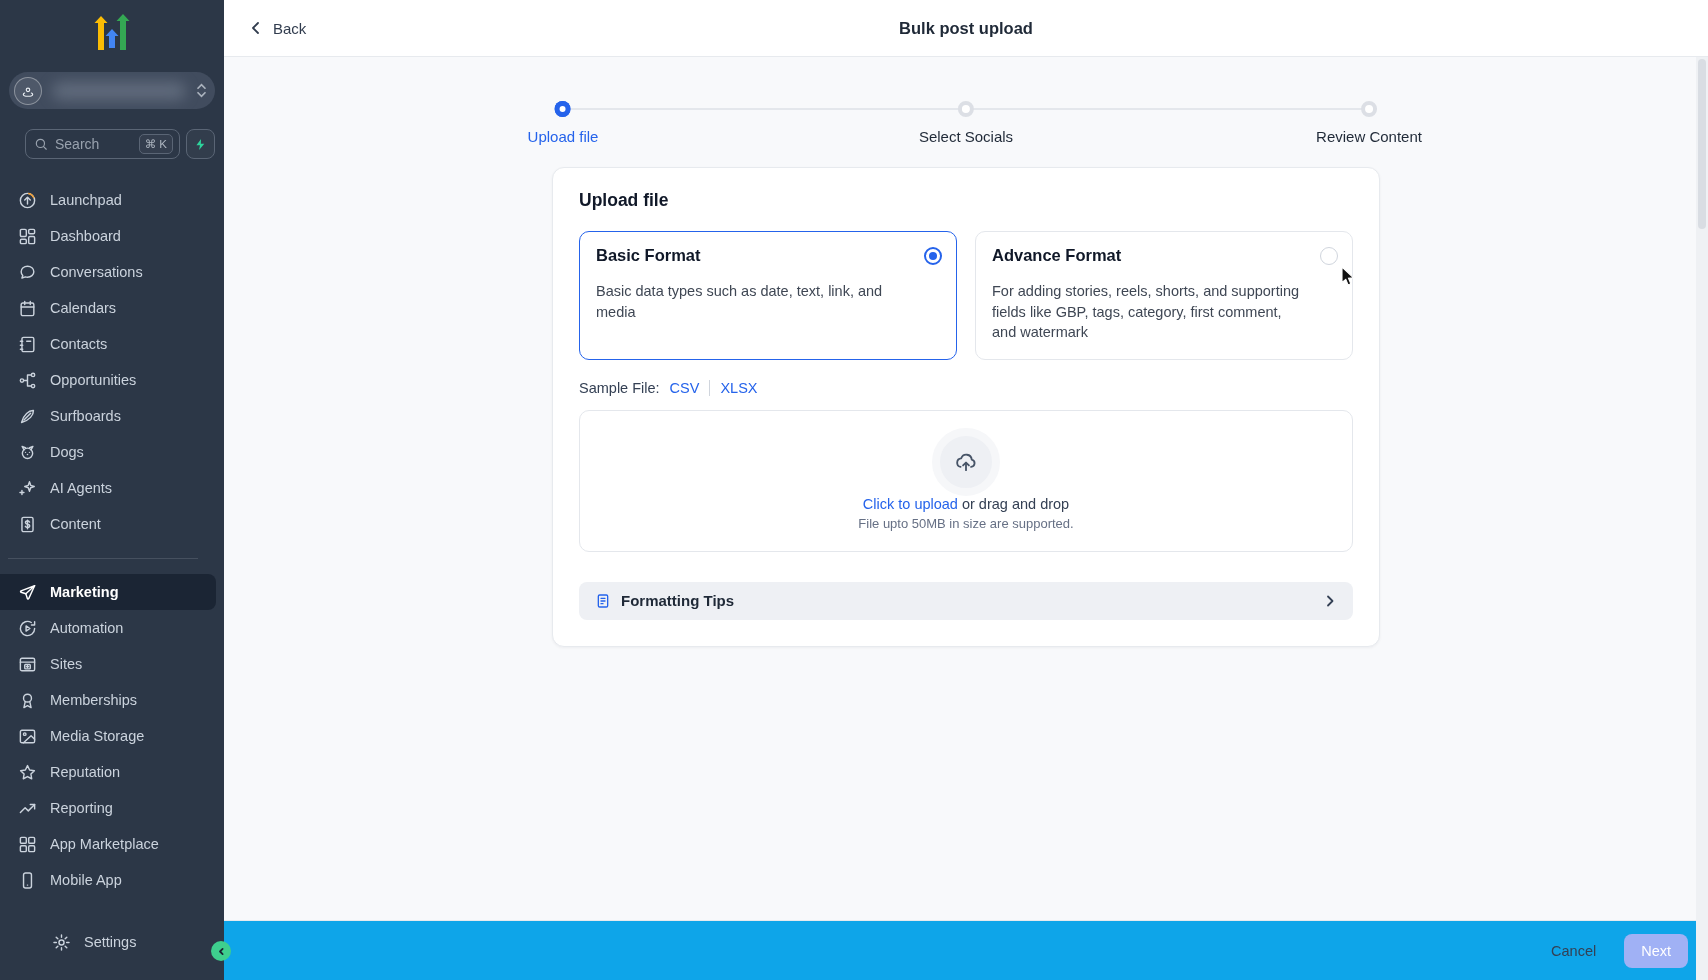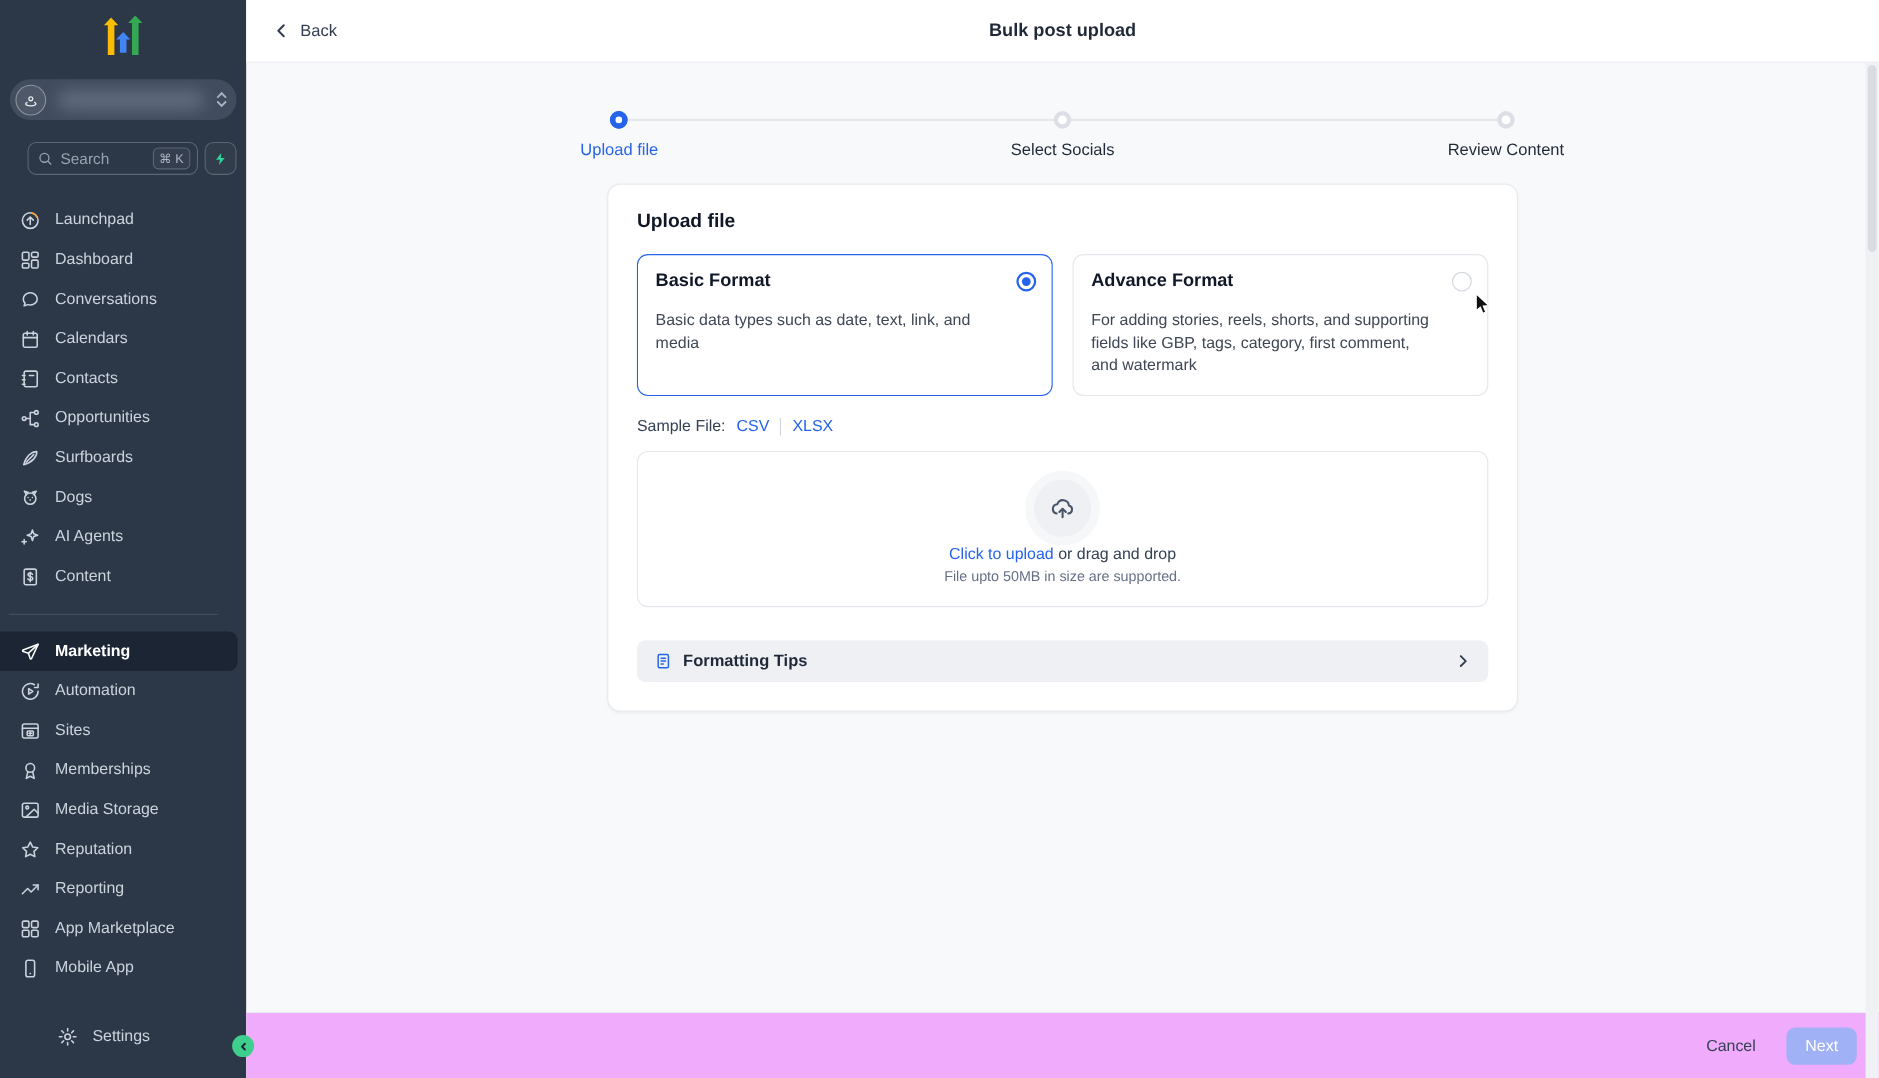--- a/index.html
+++ b/index.html
@@ -63,21 +63,21 @@
   .vdiv { width:1px; height:16px; background:#d0d5dd; }
   .dropzone { margin-top:14px; border:1px solid #e4e7ec; border-radius:10px; background:#fff; text-align:center; padding:17px 0 20px; cursor:pointer; }
   .up-circle { width:68px; height:68px; margin:0 auto; border-radius:50%; background:#eef0f4; border:8px solid #f6f7f9; display:flex; align-items:center; justify-content:center; }
   .dz-line1 { margin-top:0; font-size:14.5px; color:#344054; }
   .dz-link { color:#2563eb; font-weight:500; cursor:pointer; }
   .dz-hint { margin-top:4px; font-size:13px; color:#667085; }
   .tips-bar { margin-top:30px; height:38px; background:#eef0f4; border-radius:8px; display:flex; align-items:center; gap:10px; padding:0 16px; cursor:pointer; }
   .tips-label { font-size:15px; font-weight:bold; color:#1f2937; }
   .tips-chevron { margin-left:auto; color:#344054; display:flex; }
 
-  .footer { height:60px; background:#f0abfc; border-top:1px solid #e7eaee; display:flex; align-items:center; justify-content:flex-end; gap:18px; padding:0 20px; flex:none; }
+  .footer { height:60px; background:#0ea5e9; border-top:1px solid #e7eaee; display:flex; align-items:center; justify-content:flex-end; gap:18px; padding:0 20px; flex:none; }
   .cancel-btn { background:none; border:none; font-family:inherit; font-size:14.5px; color:#344054; cursor:pointer; padding:8px 10px; }
   .next-btn { background:#a0b1f5; border:none; font-family:inherit; font-size:14.5px; font-weight:500; color:#fff; border-radius:8px; padding:9px 17px; cursor:default; }
 
   .scroll-track { position:absolute; right:0; top:57px; bottom:0; width:12px; background:#eff1f4; }
   .scroll-thumb { position:absolute; top:2px; left:2px; width:8px; height:170px; border-radius:4px; background:#d9dde3; }
   .cursor { position:absolute; left:1341px; top:266px; z-index:50; pointer-events:none; }
 </style>
 </head>
 <body>
 

